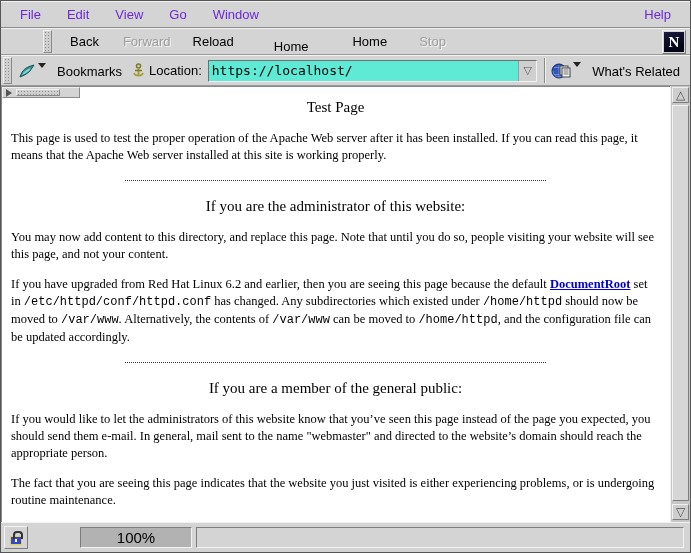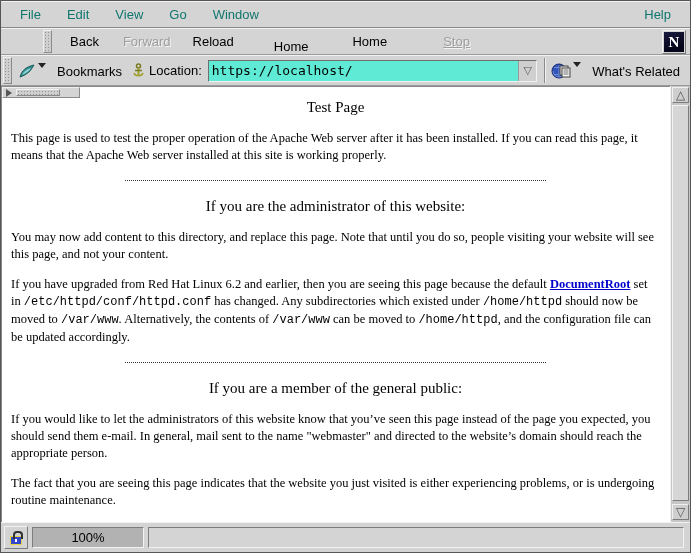--- a/index.html
+++ b/index.html
@@ -14,21 +14,21 @@
     overflow: hidden;
   }
 
   
   .menubar {
     height: 27px; flex: 0 0 27px;
     display: flex; align-items: center;
     background: #d4d4d4;
     border-top: 1px solid #f2f2f2;
     border-bottom: 1px solid #8a8a8a;
-    font-size: 13px; color: #0f766e;
+    font-size: 13px; color: #6d28d9;
     padding: 0 6px;
   }
   .menu-item { padding: 4px 13px; cursor: default; }
   .menu-spacer { flex: 1; }
 
   
   .toolbar {
     height: 27px; flex: 0 0 27px;
     display: flex; align-items: center;
     border-top: 1px solid #f2f2f2;
@@ -43,21 +43,21 @@
     background-image: radial-gradient(#8f8f8f 0.8px, transparent 1px);
     background-size: 3px 3px; background-color: #cfcfcf;
   }
   .tool-btn { padding: 4px 6px; color: #000; }
   .tool-btn.disabled { color: #9e9e9e; text-shadow: 1px 1px 0 #f4f4f4; }
   .tb-back { margin-left: 10px; }
   .tb-forward { margin-left: 12px; }
   .tb-reload { margin-left: 10px; }
   .tb-home { margin-left: 28px; margin-top: 9px; }
   .tb-print { margin-left: 32px; }
-  .tb-stop { margin-left: 44px; text-decoration: underline; }
+  .tb-stop { margin-left: 20px; }
   .toolbar-spacer { flex: 1; }
   .logo-frame {
     width: 24px; height: 24px; padding: 1px;
     border: 1px solid #f0f0f0; border-right-color:#777; border-bottom-color:#777;
   }
   .n-logo {
     width: 20px; height: 20px;
     background: linear-gradient(160deg, #1a1a3f 0%, #05051a 70%);
     color: #fff; font-family: "Liberation Serif", serif; font-weight: bold;
     font-size: 15px; text-align: center; line-height: 20px;
@@ -172,21 +172,21 @@
   }
   .padlock { position:absolute; left:5px; top:9px; width:12px; height:9px;
     background:#3346cc; border:1px solid #e3d43c; }
   .padlock:before { content:""; position:absolute; left:2px; top:-6px; width:6px; height:6px;
     border:2px solid #333; border-bottom:none; border-radius:4px 4px 0 0; }
   .padlock:after { content:""; position:absolute; left:4px; top:2px; width:2px; height:3px; background:#fff; }
   .progress-panel {
     width: 112px; height: 21px;
     background: #b2b2b2;
     border: 1px solid #7d7d7d; border-right-color:#f2f2f2; border-bottom-color:#f2f2f2;
-    font-size: 13px; color: #000; text-align: center; line-height: 19px;
+    font-size: 15px; color: #000; text-align: center; line-height: 19px; margin-left: 48px;
   }
   .message-panel {
     flex: 1; height: 21px;
     background: #d4d4d4;
     border: 1px solid #7d7d7d; border-right-color:#f2f2f2; border-bottom-color:#f2f2f2;
     font-size: 12px; line-height: 19px; padding: 0 4px;
   }
 </style>
 </head>
 <body>

